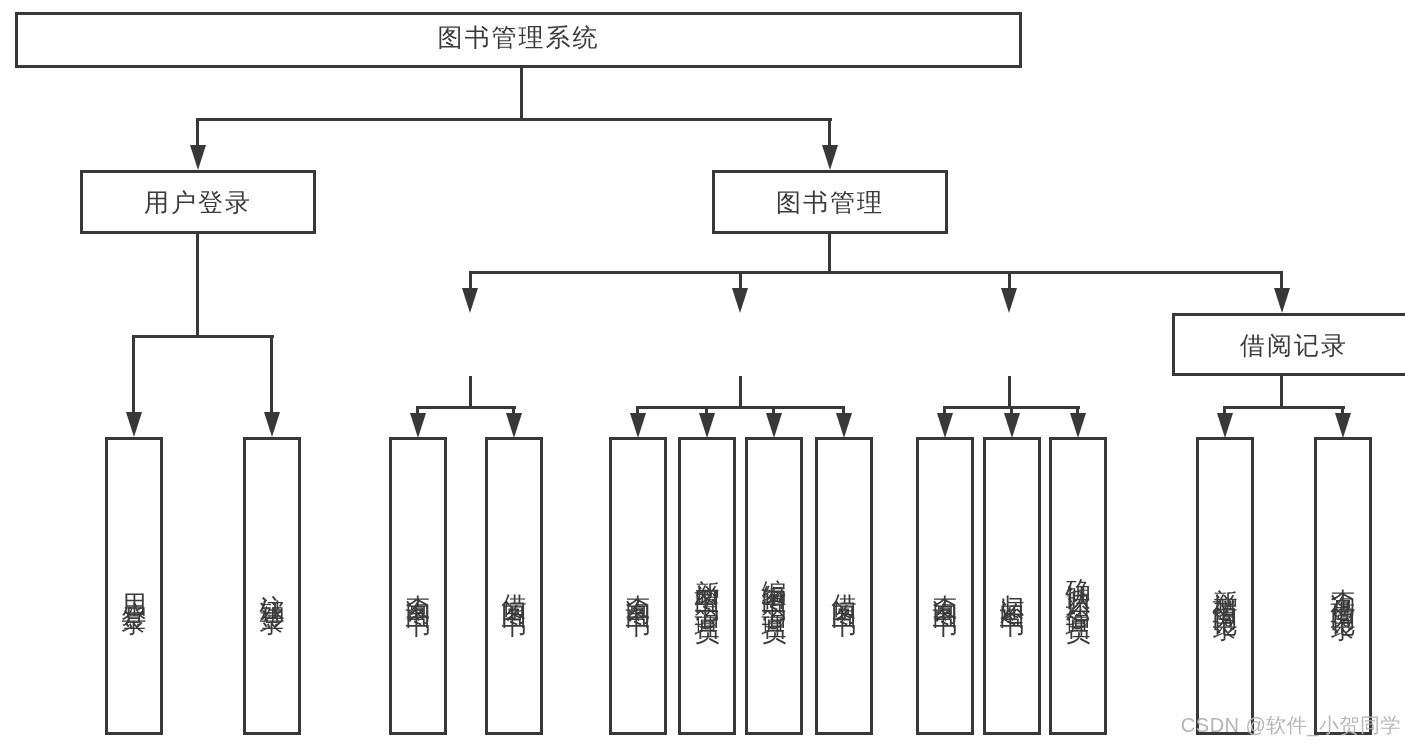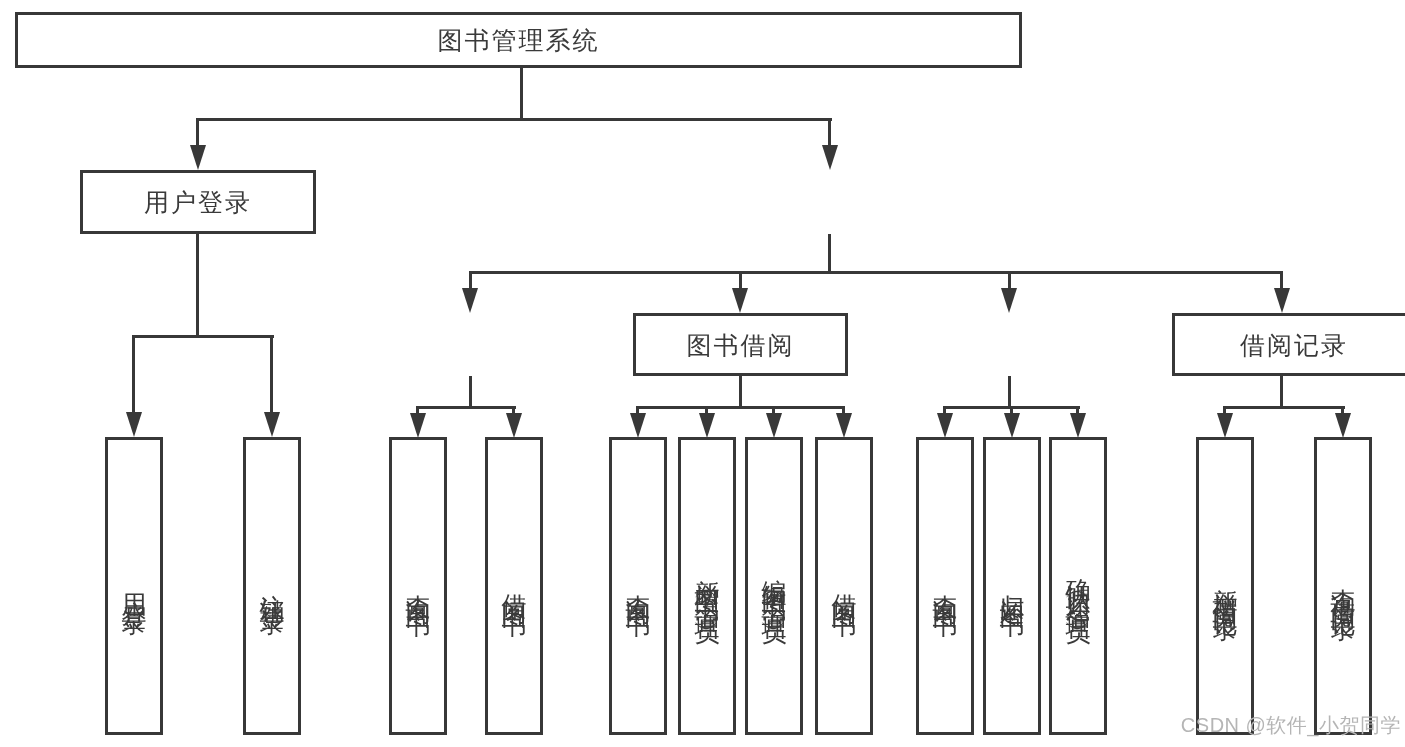--- a/index.html
+++ b/index.html
@@ -72,31 +72,31 @@
   <i class="head" style="left:937px;top:413px;"></i>
   <i class="line" style="left:1010px;top:406px;width:3px;height:10px;"></i>
   <i class="head" style="left:1004px;top:413px;"></i>
   <i class="line" style="left:1076px;top:406px;width:3px;height:10px;"></i>
   <i class="head" style="left:1070px;top:413px;"></i>
   <i class="line" style="left:1223px;top:406px;width:3px;height:10px;"></i>
   <i class="head" style="left:1217px;top:413px;"></i>
   <i class="line" style="left:1341px;top:406px;width:3px;height:10px;"></i>
   <i class="head" style="left:1335px;top:413px;"></i>
 
-  <div class="box" style="left:15px;top:12px;width:1007px;height:56px;">
+  <div class="box" style="left:15px;top:12px;width:1007px;height:56px;font-family:Liberation Mono, monospace;">
     <span>图书管理系统</span>
   </div>
 
   <div class="box" style="left:80px;top:170px;width:236px;height:64px;">
     <span>用户登录</span>
   </div>
+  <div class="box" style="left:712px;top:170px;width:236px;height:64px;">
+    <span>图书管理</span>
+  </div>
 
-  <div class="box" style="left:633px;top:313px;width:215px;height:63px;">
-    <span>图书借阅</span>
-  </div>
   <div class="box" style="left:1172px;top:313px;width:244px;height:63px;">
     <span>借阅记录</span>
   </div>
 
   <div class="box vbox" style="left:105px;top:437px;width:58px;height:298px;">
     <span>用户登录</span>
   </div>
   <div class="box vbox" style="left:243px;top:437px;width:58px;height:298px;">
     <span>注销登录</span>
   </div>

